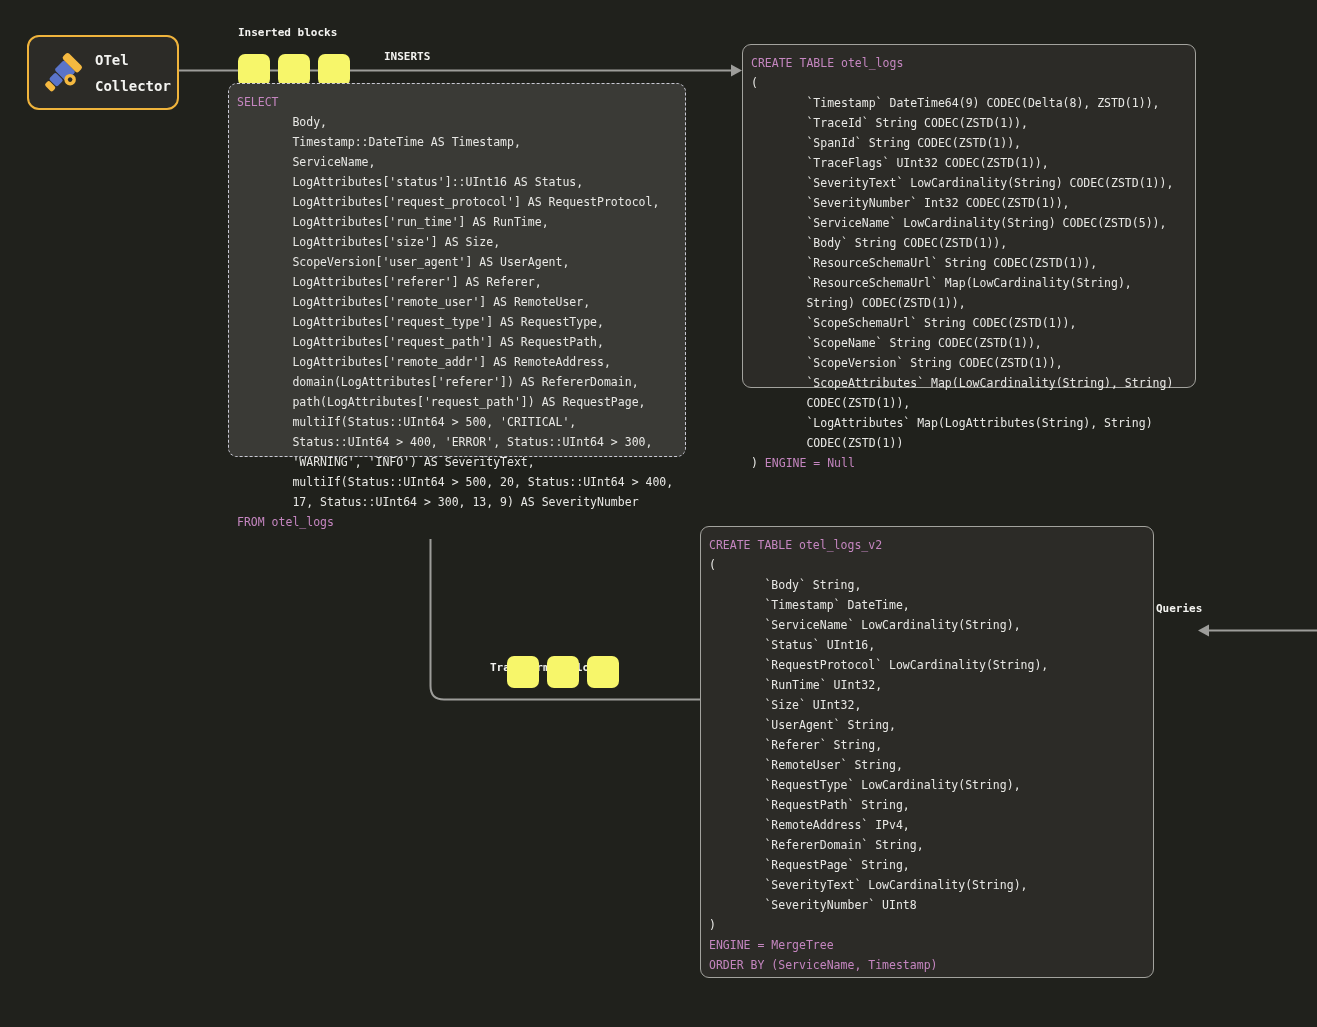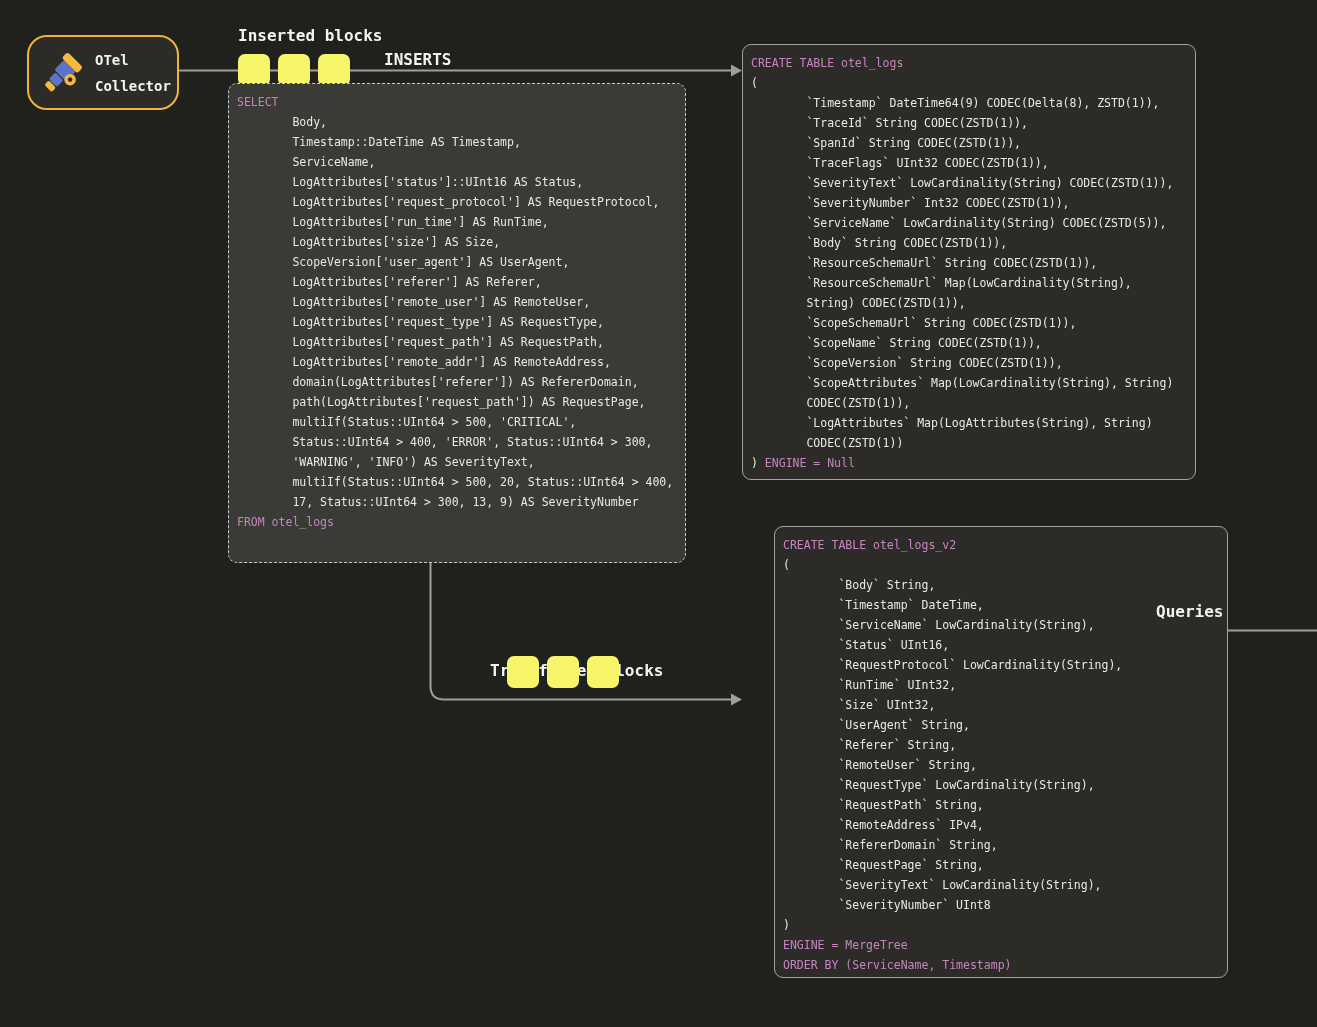--- a/index.html
+++ b/index.html
@@ -22,40 +22,40 @@
   .canvas{
     position:relative;width:1317px;height:1027px;background:var(--background);
     font-family:"DejaVu Sans Mono",monospace;overflow:hidden;
   }
   .connectors{position:absolute;left:0;top:0;width:1317px;height:1027px;}
   .codebox{
     position:absolute;border-radius:9px;padding:8px;
     font-size:11.5px;
   }
   .select-box{
-    left:228px;top:83px;width:458px;height:480px;
+    left:228px;top:83px;width:458px;height:374px;
     background:var(--select-bg);border:1px dashed var(--dashed-border);
   }
   .solid-box{
     background:var(--box-bg);border:1px solid var(--code-border);
   }
-  .logs-box{left:742px;top:44px;width:454px;height:436px;}
-  .logsv2-box{left:774px;top:526px;width:454px;height:452px;}
+  .logs-box{left:742px;top:44px;width:454px;height:344px;}
+  .logsv2-box{left:700px;top:526px;width:454px;height:452px;}
   .code-line{height:20px;line-height:20px;white-space:pre;}
   .kw{color:var(--keyword);}
   .tx{color:var(--code-text);}
   .label{
     position:absolute;color:var(--label-text);font-weight:bold;
-    font-size:16px;white-space:nowrap;
+    font-size:11px;white-space:nowrap;
   }
   .blockrow{position:absolute;display:flex;gap:8px;}
   .block{width:32px;height:32px;background:var(--block-yellow);border-radius:7px;}
   .otel-box{
     position:absolute;left:27px;top:35px;width:152px;height:75px;
-    background:var(--box-bg);border:2px solid var(--otel-border);border-radius:20px;
+    background:var(--box-bg);border:2px solid var(--otel-border);border-radius:12px;
     display:flex;align-items:center;padding-left:9px;gap:9px;
   }
   .otel-text{color:var(--label-text);font-size:14px;font-weight:bold;line-height:26px;}
 </style>
 </head>
 <body>
 
 <div class="canvas">
 
   <svg class="connectors" width="1317" height="1027" viewBox="0 0 1317 1027">

